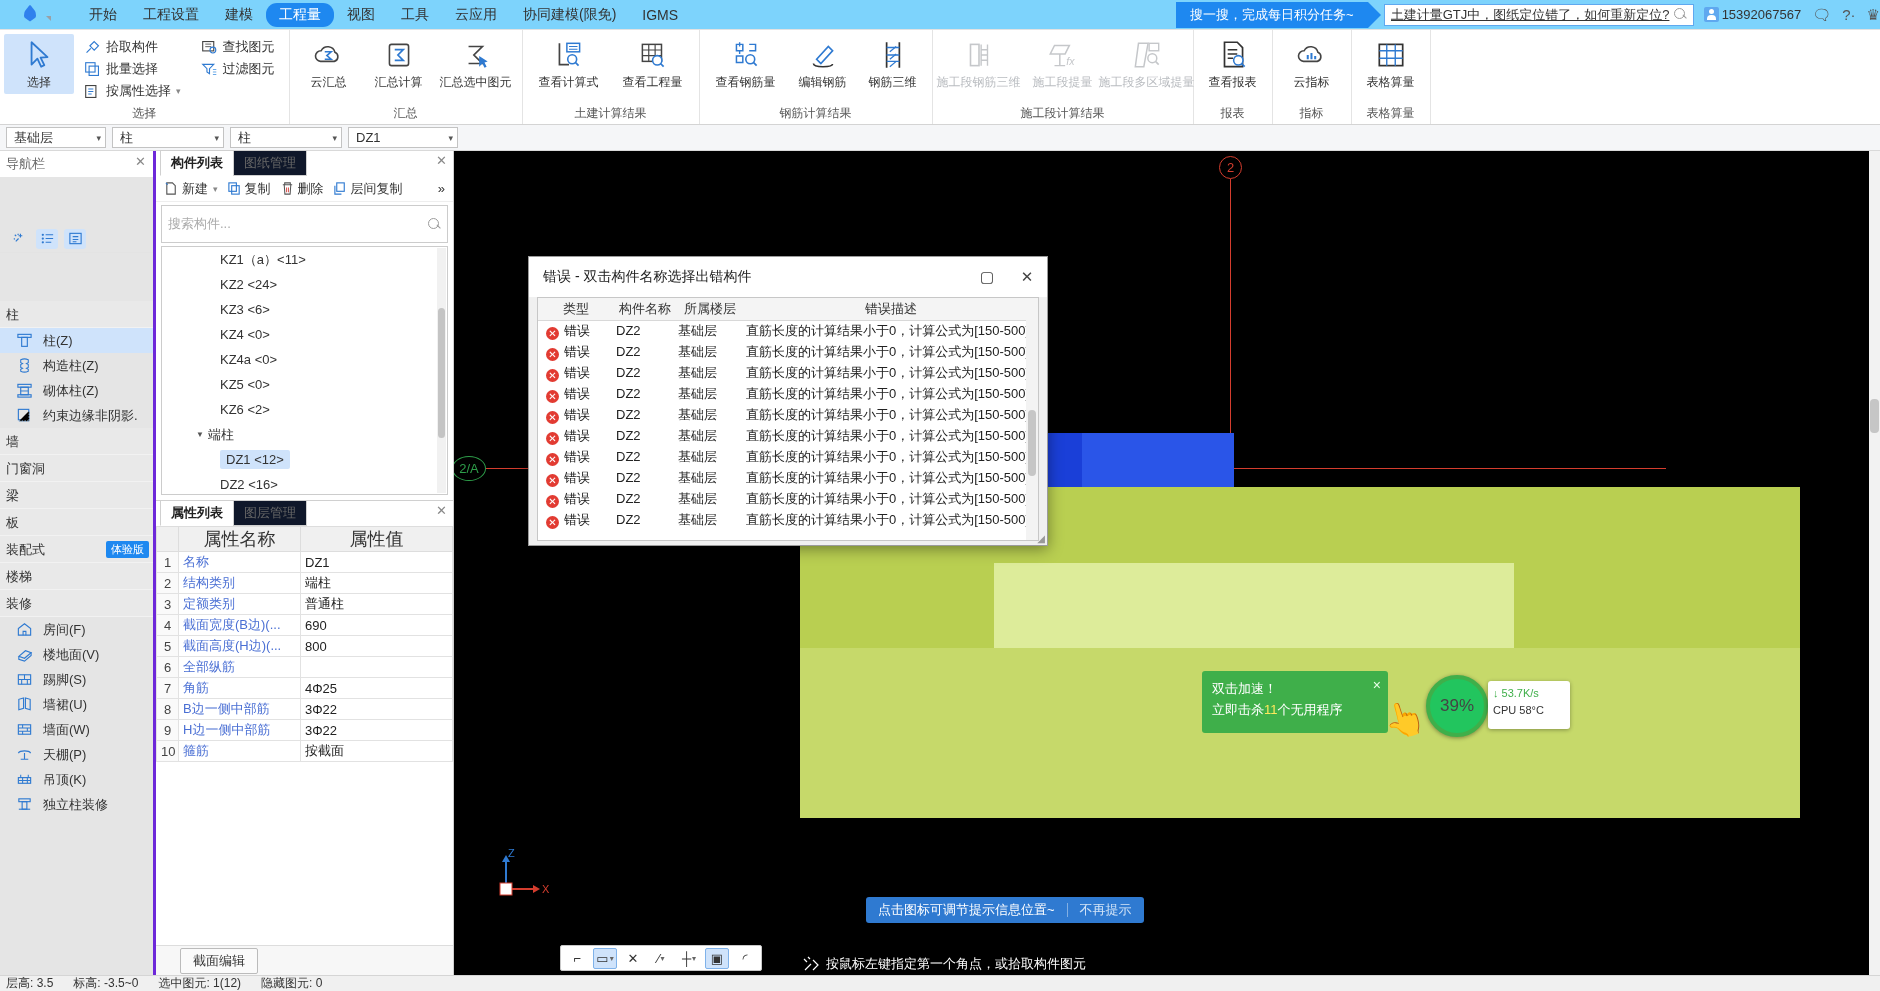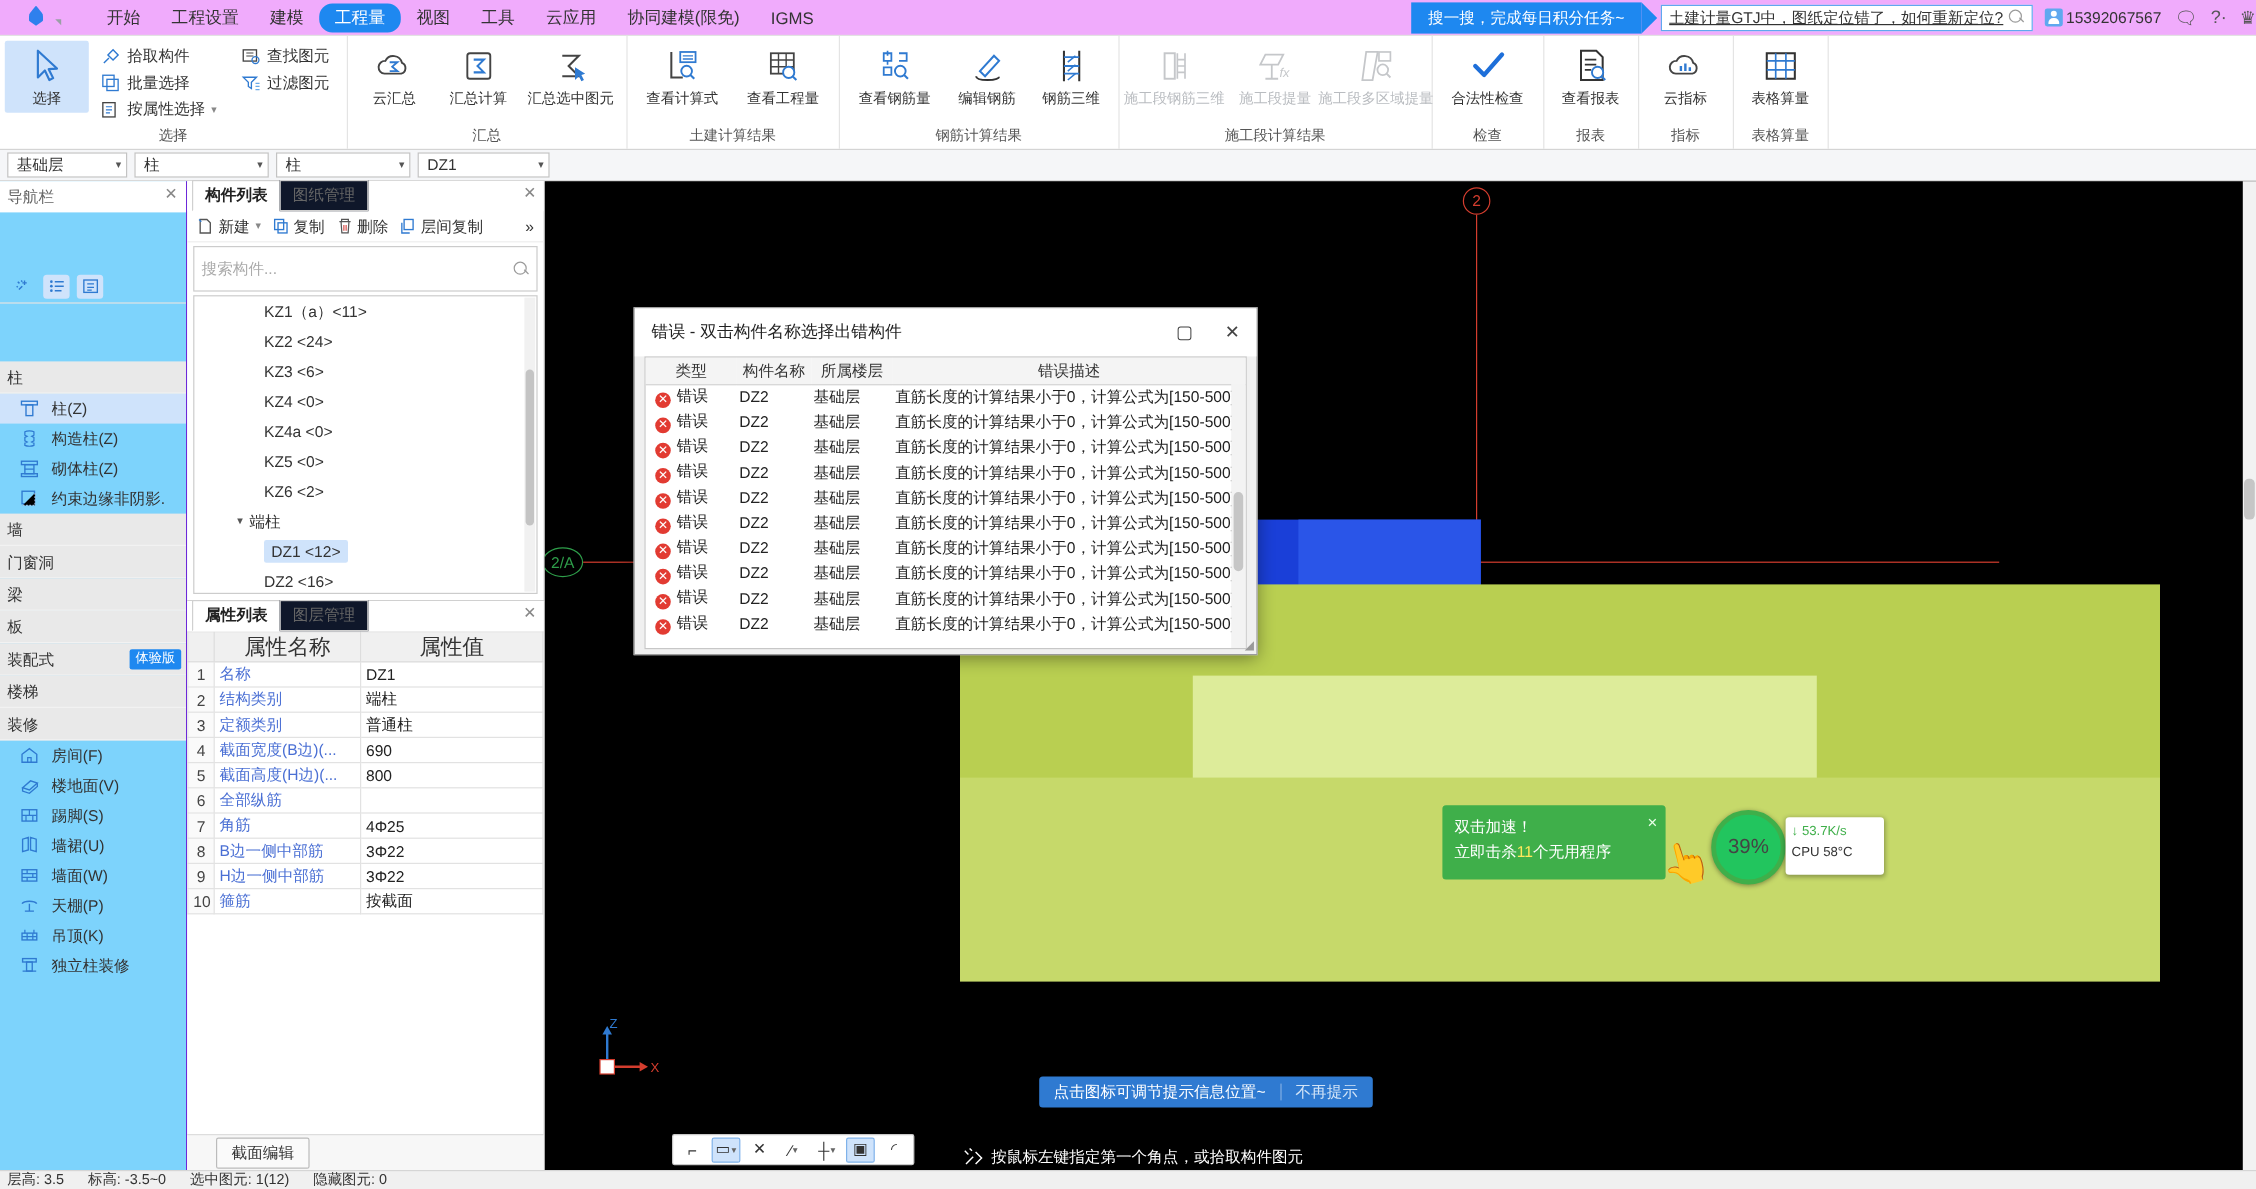--- a/index.html
+++ b/index.html
@@ -9,21 +9,21 @@
     font-size: 13px;
     color: #333;
     overflow: hidden;
     background: #fff;
   }
   .app { position: relative; width: 1880px; height: 991px; }
 
   
   .menubar {
     position: absolute; top: 0; left: 0; width: 1880px; height: 30px;
-    background: #f0abfc; border-bottom: 1px solid #e2e2e2;
+    background: #7dd3fc; border-bottom: 1px solid #e2e2e2;
     display: flex; align-items: center;
   }
   .logo-drop {
     width: 22px; height: 26px; margin-left: 20px; position: relative;
   }
   .logo-drop::before {
     content: ""; position: absolute; left: 4px; top: 3px;
     width: 12px; height: 17px; background: #2f80ed;
     border-radius: 50% 50% 50% 50% / 62% 62% 38% 38%;
     clip-path: polygon(50% 0%, 100% 45%, 100% 75%, 50% 100%, 0% 75%, 0% 45%);
@@ -131,21 +131,21 @@
     height: 21px; background: #fff; border: 1px solid #c3c3c3;
     display: flex; align-items: center; padding: 0 4px 0 7px;
     font-size: 13px; margin-right: 6px; color: #333;
   }
   .combo .cv { flex: 1; white-space: nowrap; overflow: hidden; }
   .combo .ca { font-size: 9px; color: #555; margin-left: 6px; }
 
   
   .navpanel {
     position: absolute; top: 151px; left: 0; width: 156px; bottom: 16px;
-    background: #7dd3fc; border-right: 1px solid #6d28d9;
+    background: #e5e5e5; border-right: 3px solid #6d28d9;
     display: flex; flex-direction: column; gap: 48px;
   }
   .panel-head {
     height: 26px; display: flex; align-items: center; padding: 0 6px;
     font-size: 13px; color: #666; background: #fff; position: relative;
   }
   .panel-head .x { position: absolute; right: 7px; top: 3px; color: #888; font-size: 13px; }
   .nav-tools {
     height: 28px; display: flex; align-items: center; gap: 6px; padding: 0 8px;
     border-bottom: 1px solid #e3e3e3;
@@ -536,31 +536,20 @@
             <rect x="18" y="5" width="9" height="7" fill="none" stroke="#c5c7ca" stroke-width="1.3"></rect>
             <circle cx="21" cy="19" r="4.2" fill="none" stroke="#c5c7ca" stroke-width="1.4"></circle>
             <path d="M24 22l3 3" stroke="#c5c7ca" stroke-width="1.5"></path>
           </svg>
           <span class="lbl">施工段多区域提量</span>
         </div>
       </div>
       <div class="rgroup-title">施工段计算结果</div>
     </div>
 
-    <div class="rgroup">
-      <div class="rgroup-body">
-        <div class="big-btn wide">
-          <svg class="icon32" viewBox="0 0 32 32">
-            <path d="M6 16 L13 23 L27 7" fill="none" stroke="#1e6fd9" stroke-width="3.4" stroke-linecap="round" stroke-linejoin="round"></path>
-          </svg>
-          <span class="lbl">合法性检查</span>
-        </div>
-      </div>
-      <div class="rgroup-title">检查</div>
-    </div>
 
     <div class="rgroup">
       <div class="rgroup-body">
         <div class="big-btn">
           <svg class="icon32" viewBox="0 0 32 32">
             <path d="M8 4h12l5 5v18H8z" fill="none" stroke="#333" stroke-width="1.6"></path>
             <path d="M11 11h9M11 15h9M11 19h5" stroke="#333" stroke-width="1.4"></path>
             <circle cx="21" cy="21" r="4.4" fill="#fff" stroke="#2f7ad1" stroke-width="1.5"></circle>
             <path d="M24 24l3 3" stroke="#2f7ad1" stroke-width="1.6"></path>
           </svg>

